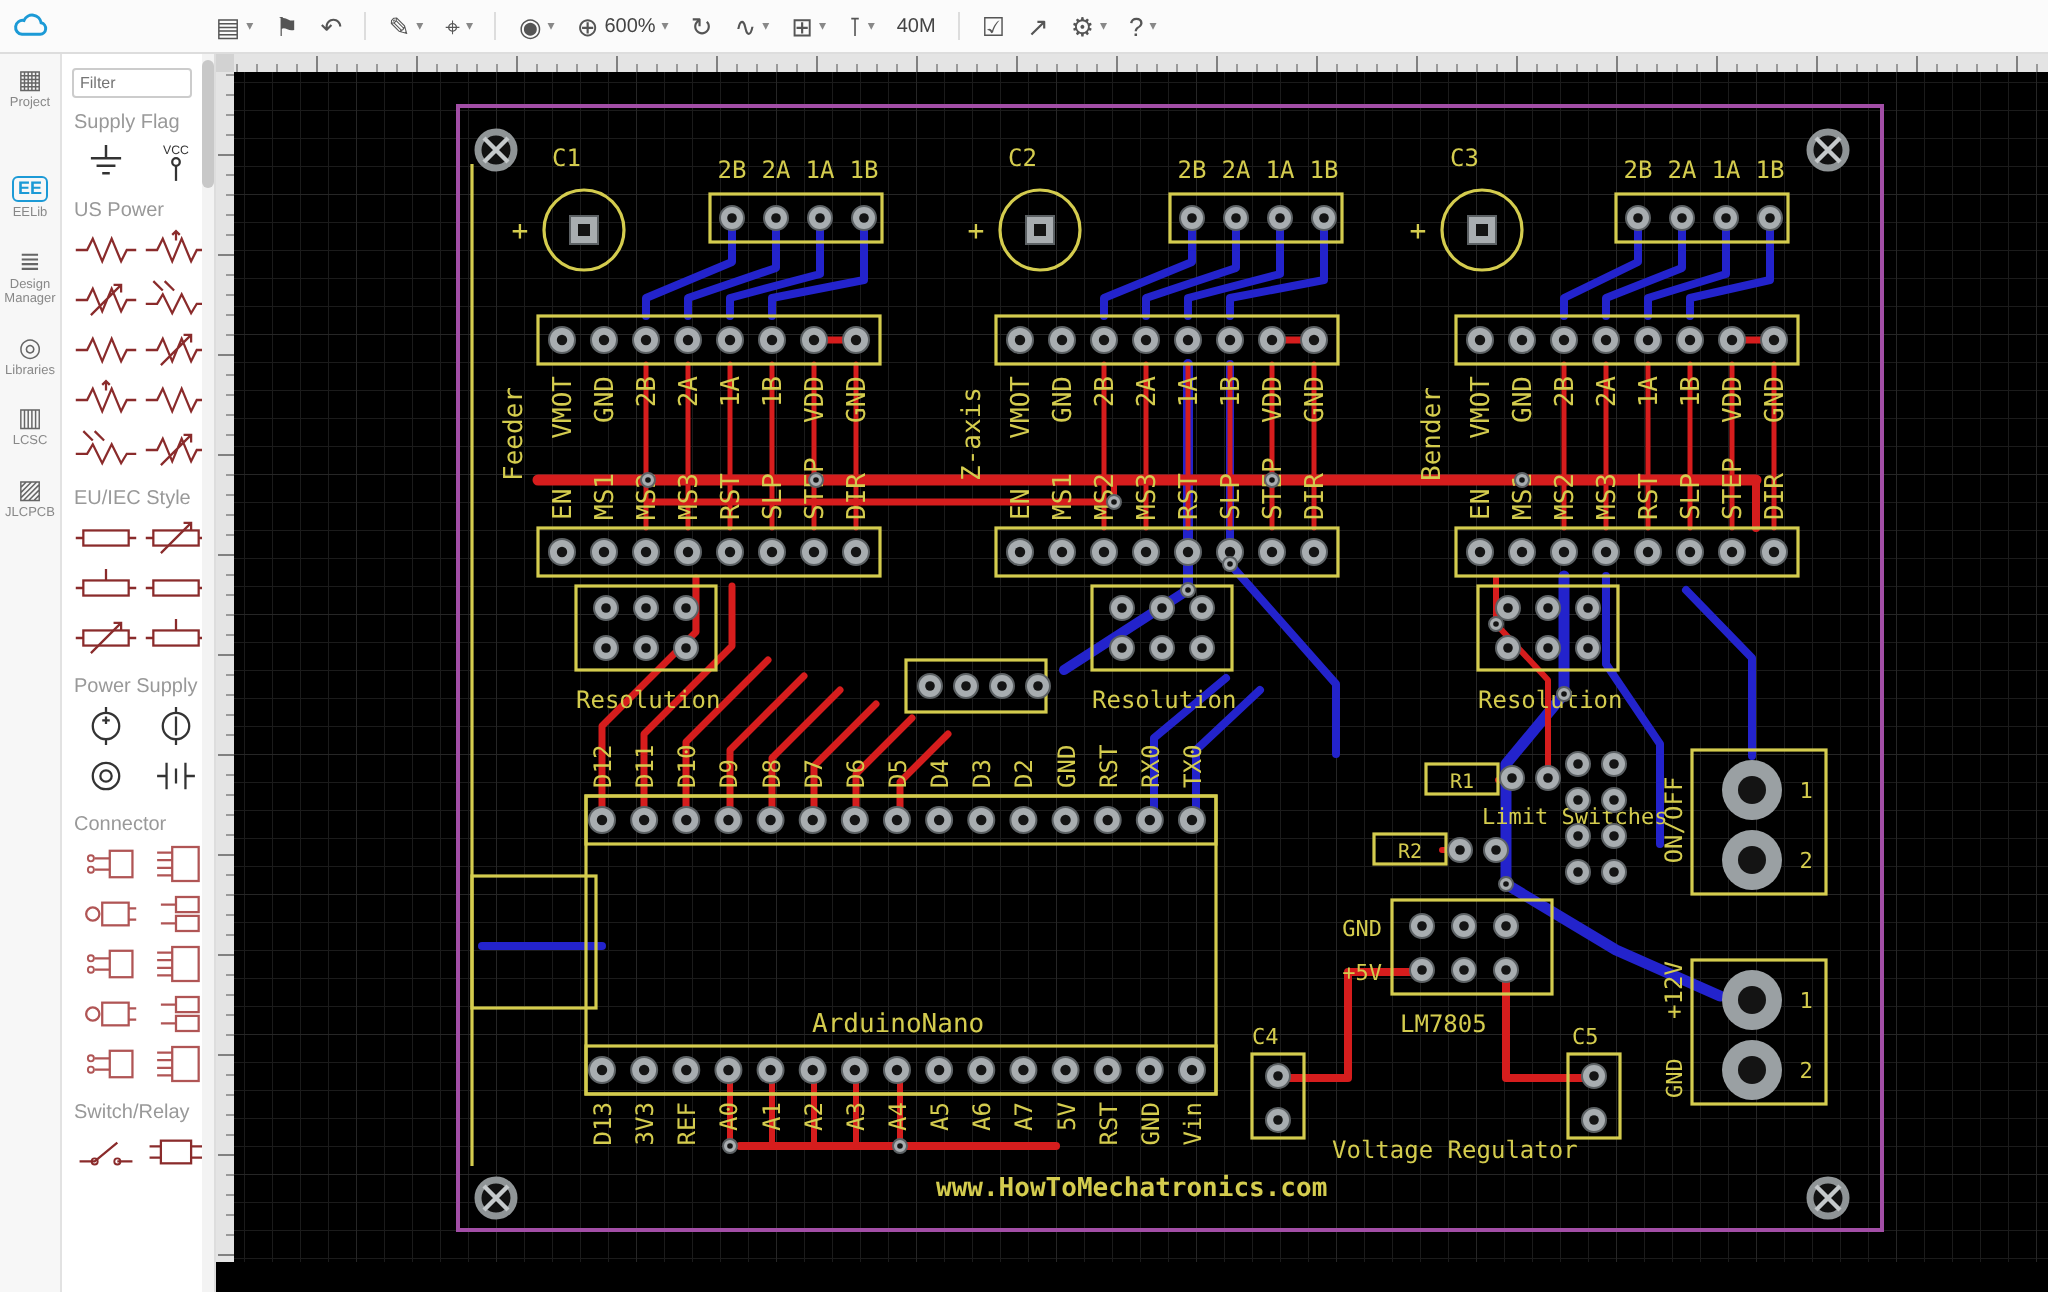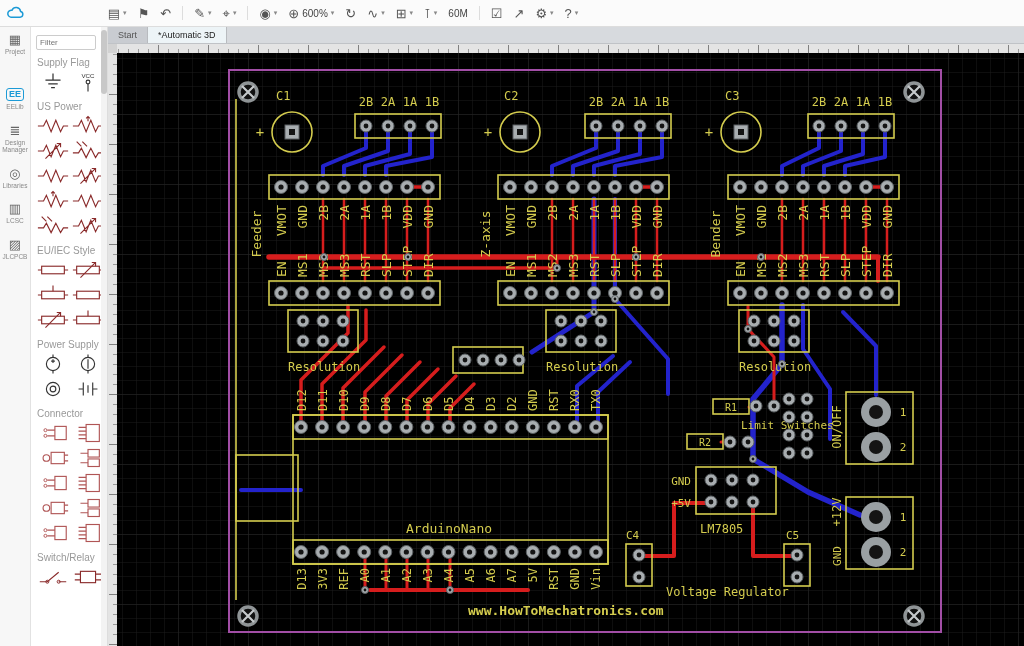--- a/index.html
+++ b/index.html
@@ -172,21 +172,21 @@
         </div>
         <div class="titem">
           <span class="glyph">⊞</span>
           <span class="caret">▾</span>
         </div>
         <div class="titem">
           <span class="glyph">⊺</span>
           <span class="caret">▾</span>
         </div>
         <div class="titem">
-          <span class="tlabel">60M</span>
+          <span class="tlabel">40M</span>
         </div>
         <div class="tsep"></div>
         <div class="titem">
           <span class="glyph">☑</span>
         </div>
         <div class="titem">
           <span class="glyph">↗</span>
         </div>
         <div class="titem">
           <span class="glyph">⚙</span>
@@ -421,28 +421,20 @@
               </svg>
             </div>
           </div>
         </div>
       <div class="sb-scroll">
           <div class="sb-thumb"></div>
         </div>
     </div>
 
     <div class="editor">
-      <div class="tabbar" id="tabbar">
-          <div class="tab">
-            <span>Start</span>
-          </div>
-          <div class="tab active">
-            <span>*Automatic 3D</span>
-          </div>
-        </div>
       <div class="canvas-wrap">
         <svg id="pcb" width="917" height="604" viewBox="0 0 917 604">
           <defs>
             <pattern id="g14" width="14" height="14" patternUnits="userSpaceOnUse">
                 <path d="M14,0 H0 V14" fill="none" stroke="var(--grid_line,#1b1b1b)" stroke-width="1"></path>
               </pattern>
             <pattern id="g70" width="70" height="70" patternUnits="userSpaceOnUse">
                 <path d="M70,0 H0 V70" fill="none" stroke="#262626" stroke-width="1"></path>
               </pattern>
             <pattern id="tkh" width="10" height="9" patternUnits="userSpaceOnUse">

